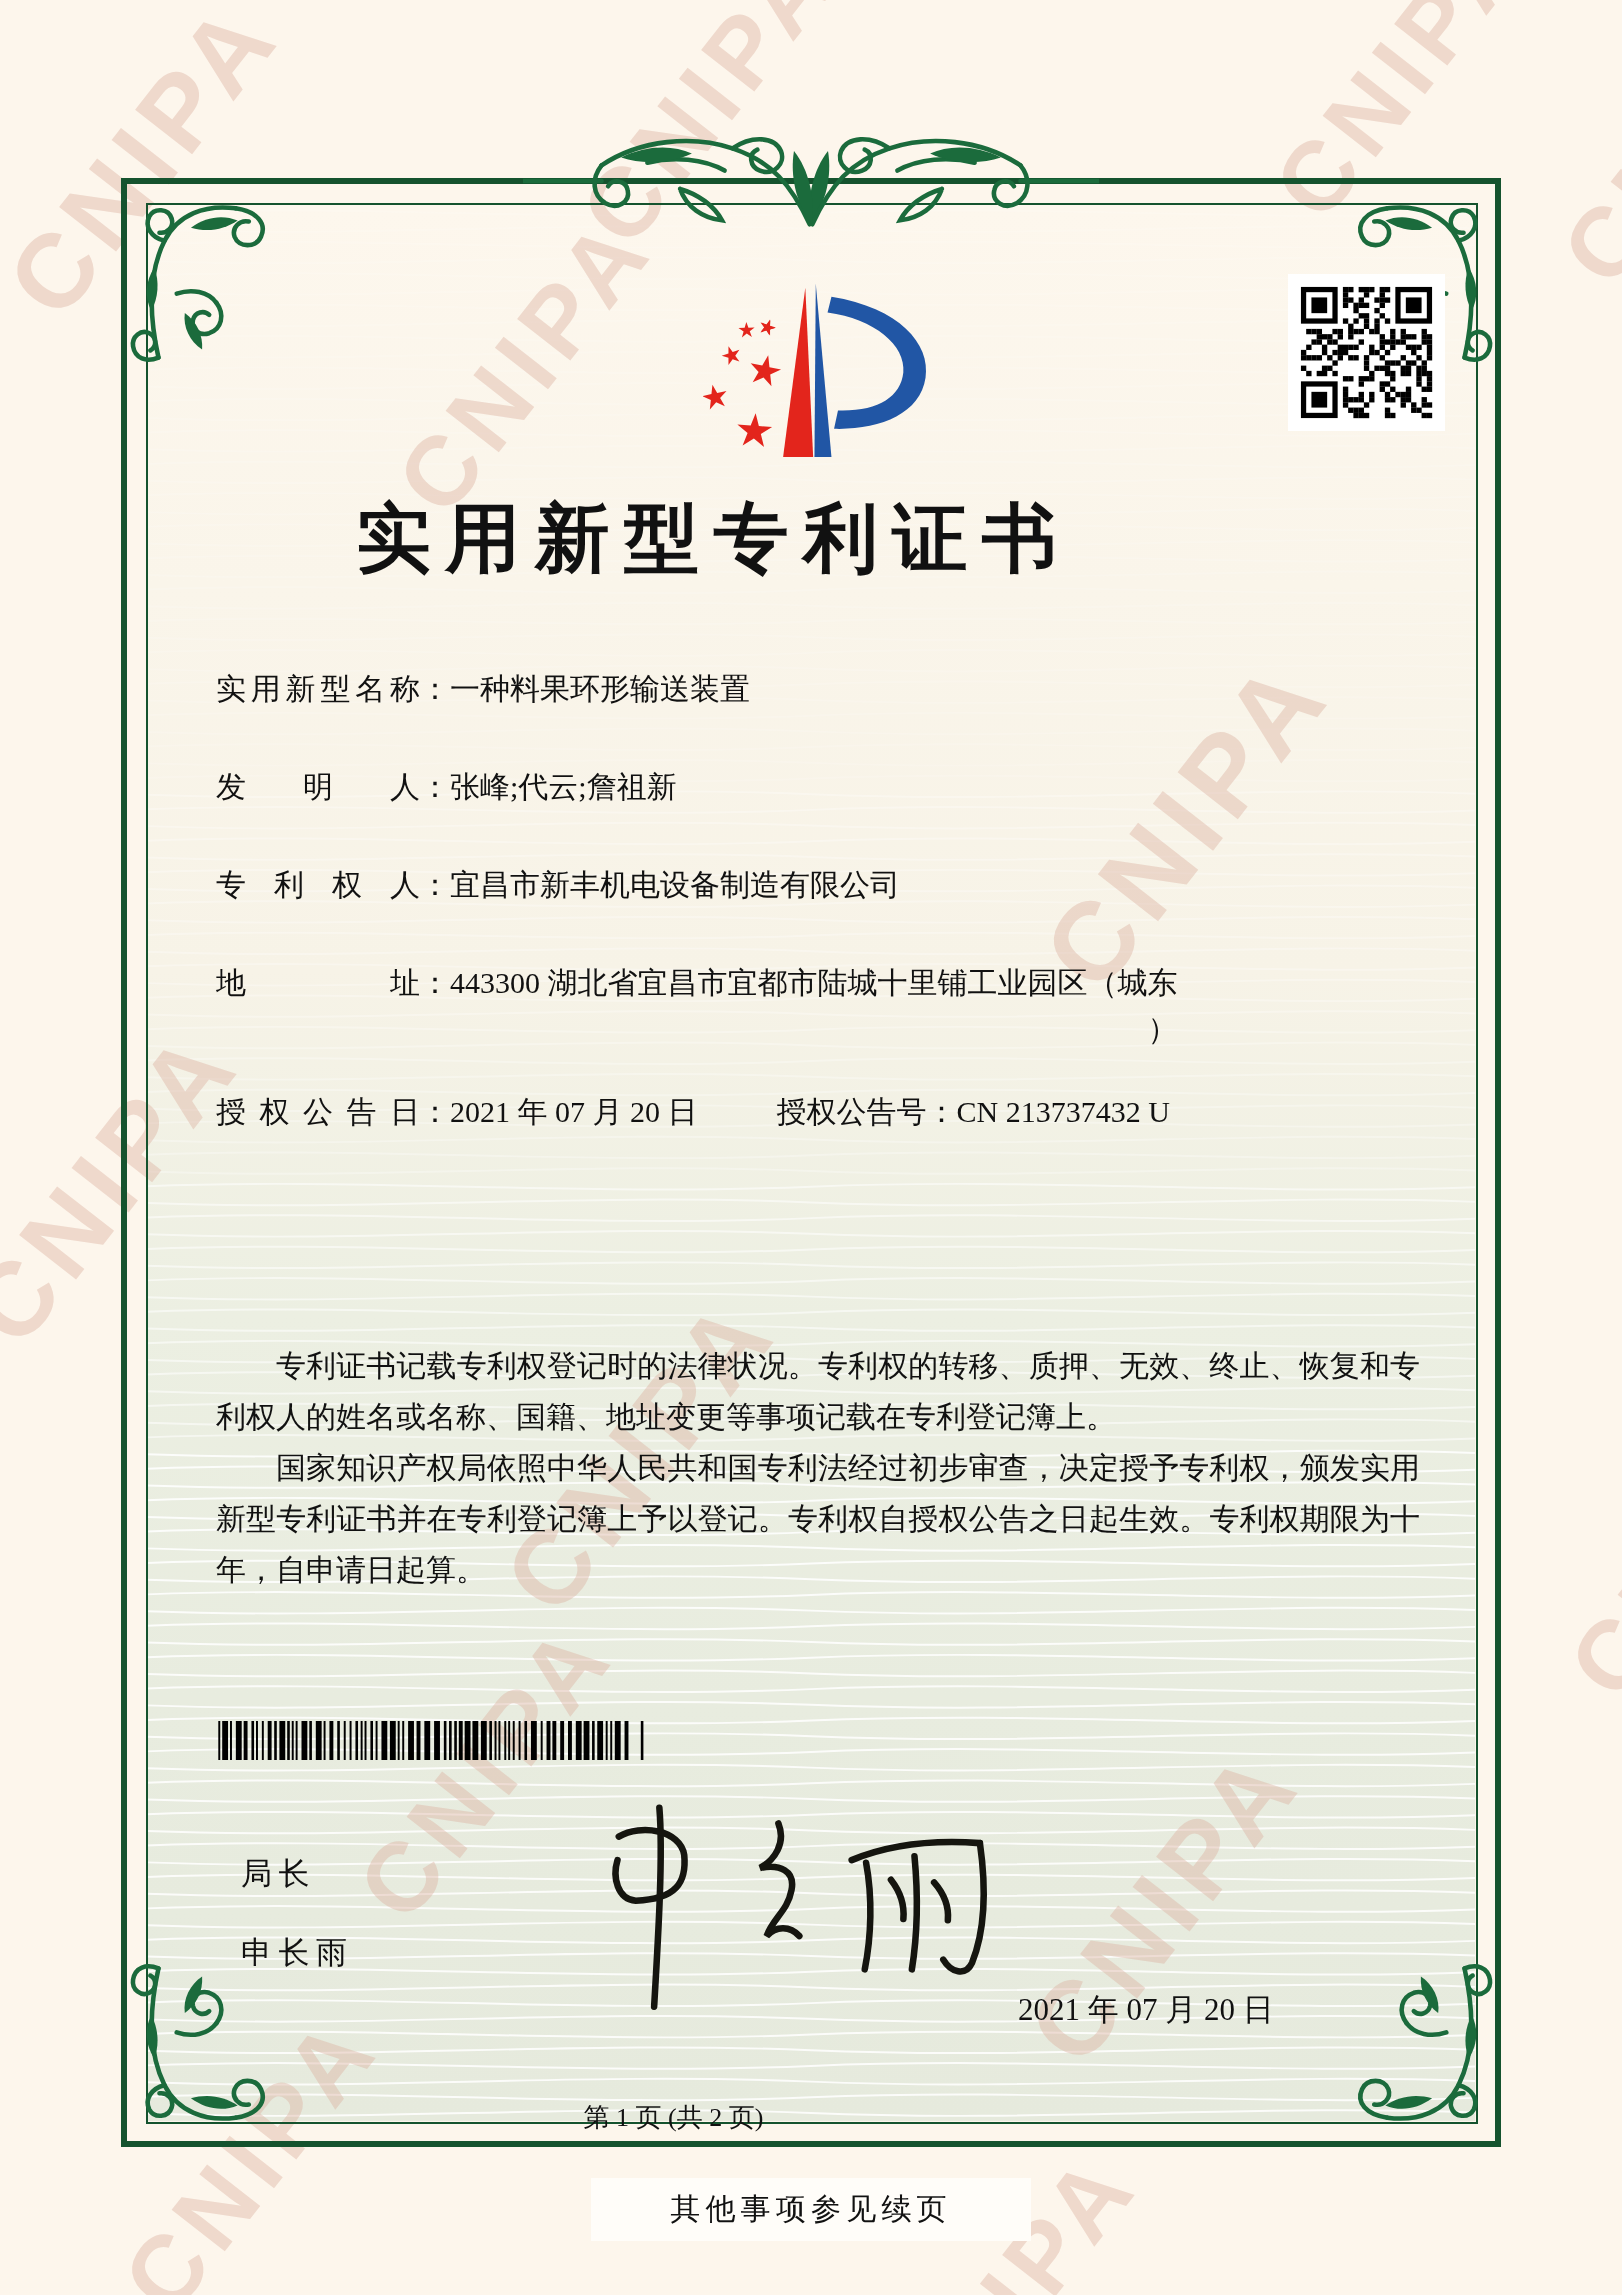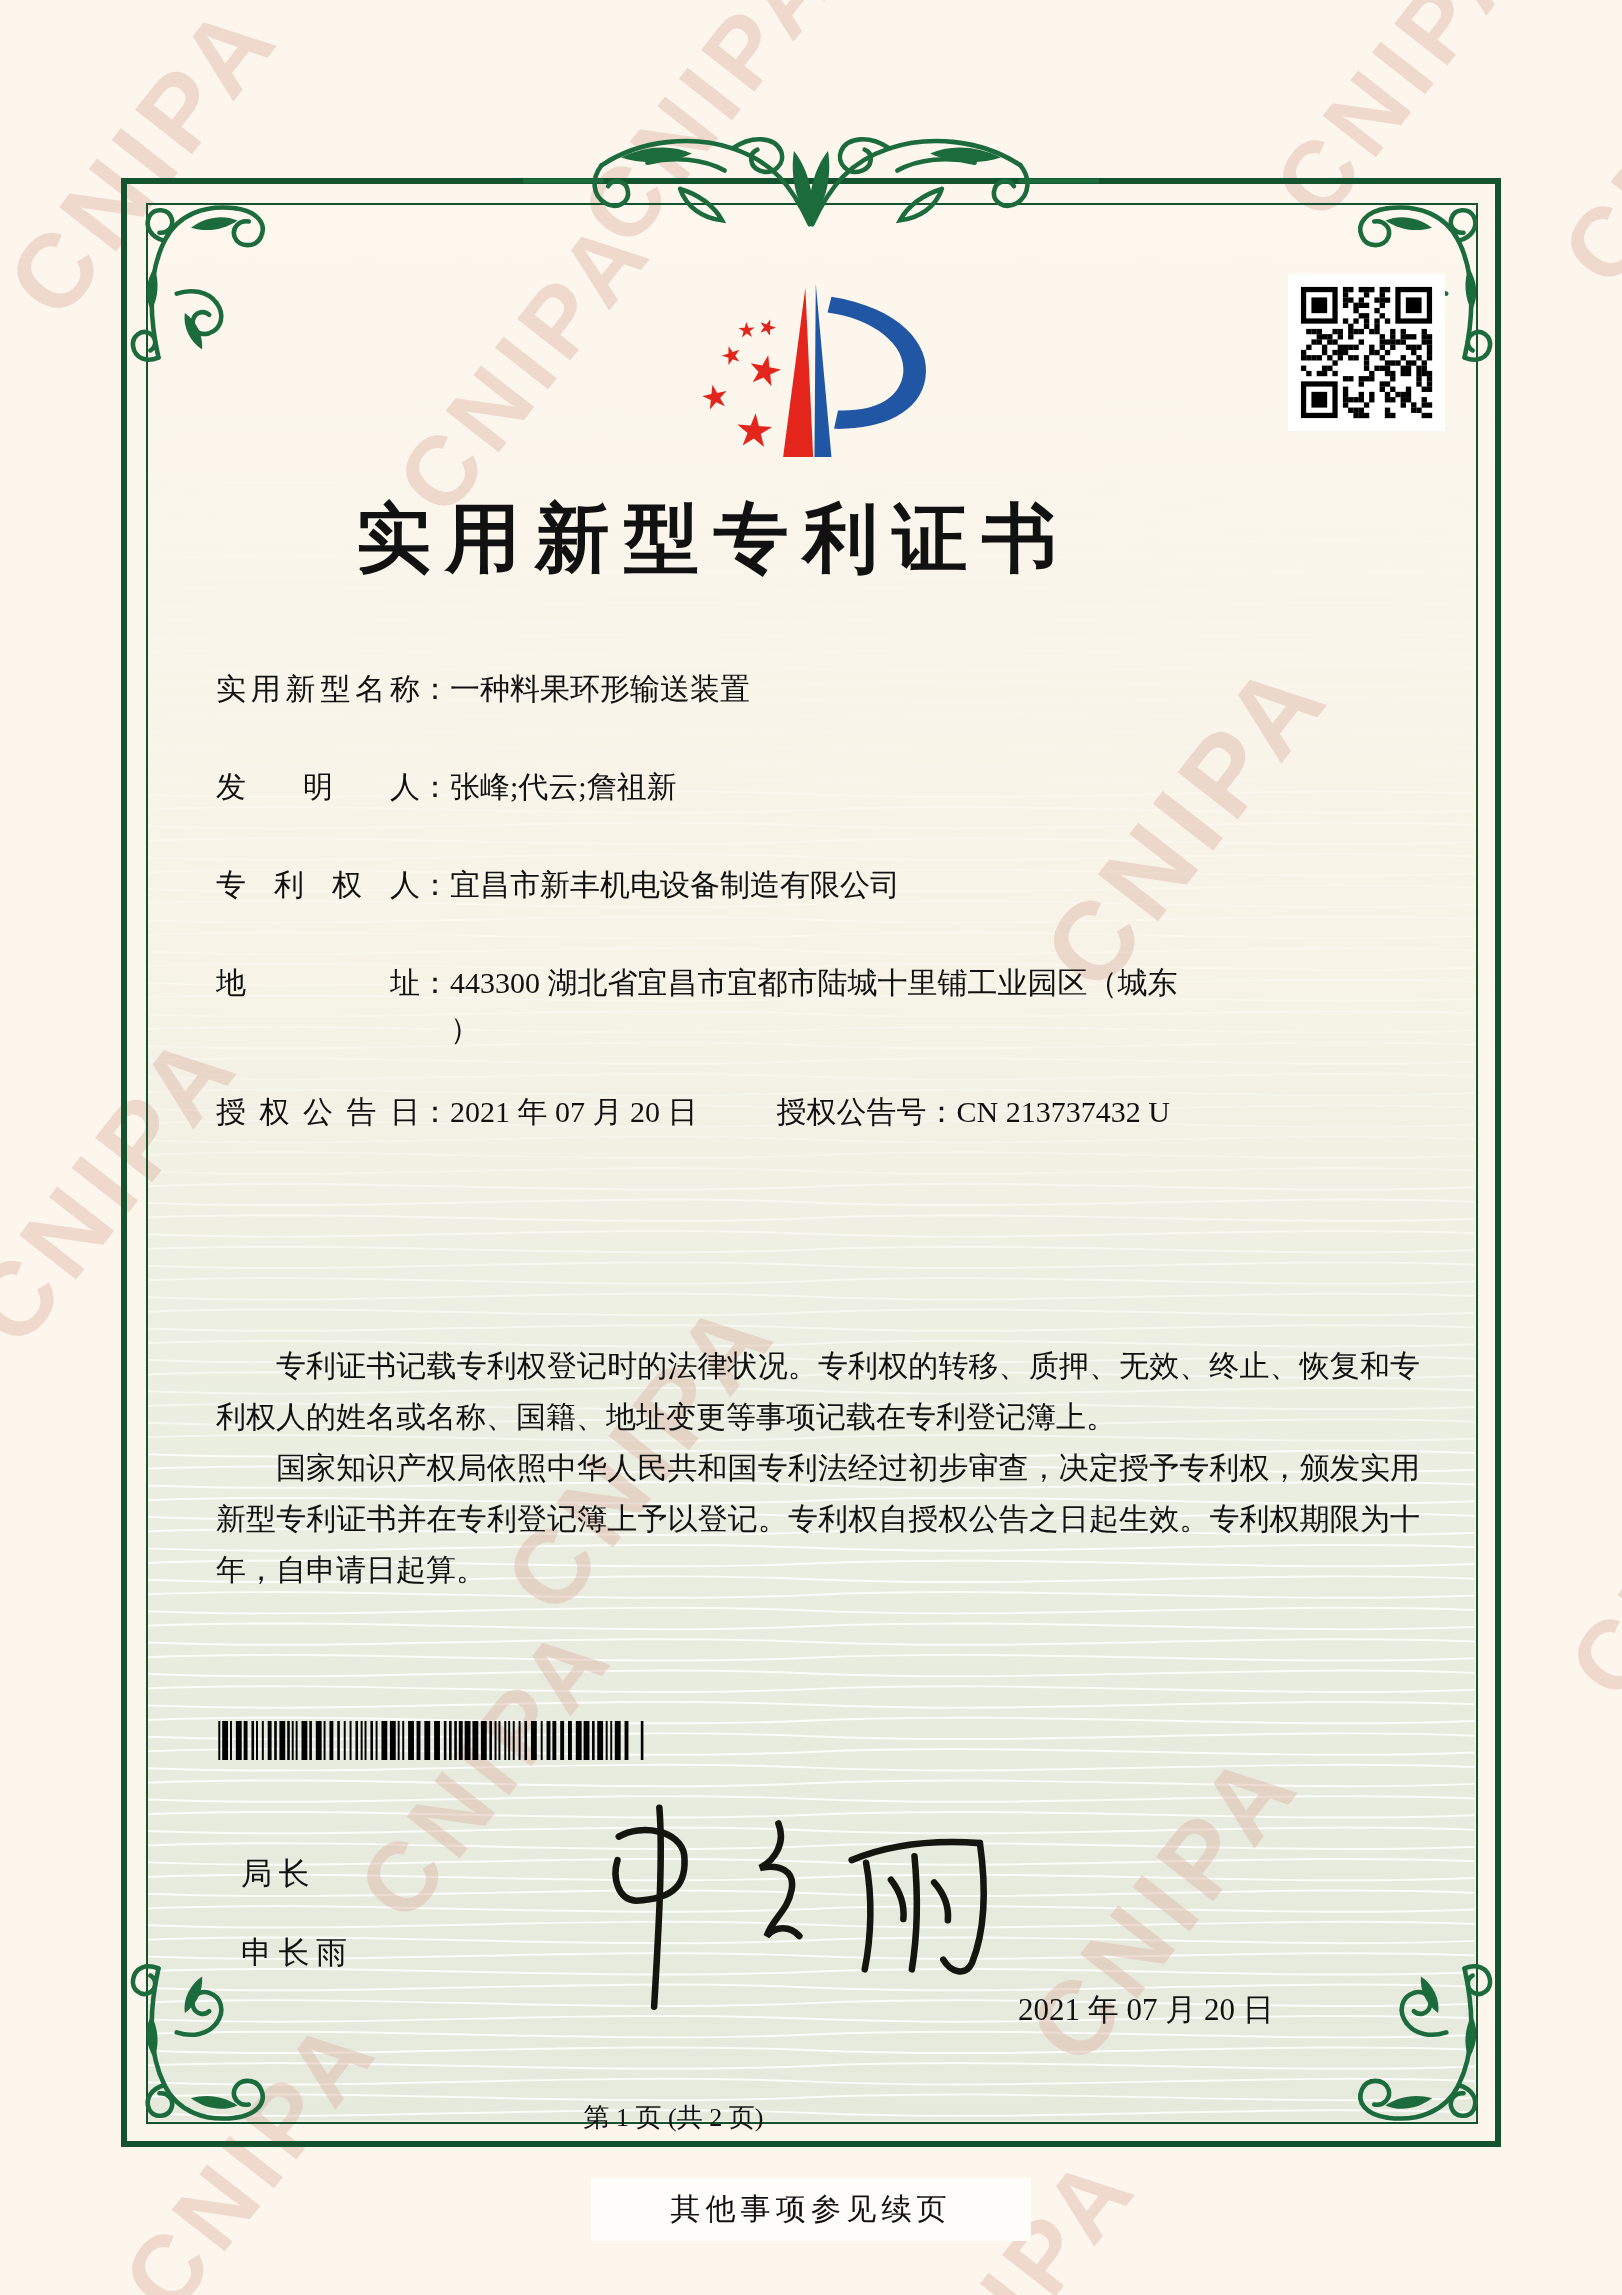--- a/index.html
+++ b/index.html
@@ -23,21 +23,21 @@
   .cert-no{position:absolute;left:216px;top:287px;font-size:30px;letter-spacing:3.9px;}
   .logo{position:absolute;left:703px;top:272px;width:236px;height:196px;}
   .qr-box{position:absolute;left:1288px;top:274px;width:157px;height:157px;background:#fff;}
   .qr-box svg{position:absolute;left:9.2px;top:9.2px;}
   .title{position:absolute;left:0;top:489px;width:1427px;text-align:center;
          font-size:75px;font-weight:bold;letter-spacing:14.4px;}
   .fields{position:absolute;left:216px;top:666px;width:1217px;font-size:30px;}
   .field-row{min-height:98px;line-height:46px;}
   .flabel{display:inline-block;width:204px;text-align:justify;text-align-last:justify;vertical-align:top;}
   .fcolon{display:inline-block;vertical-align:top;}
-  .fvalue{display:inline-block;vertical-align:top;max-width:955px;}
+  .fvalue{display:inline-block;vertical-align:top;max-width:955px;text-align:right;}
   .prewrap{white-space:pre-line;}
   .row-address{min-height:92px;}
   .grant-row{display:flex;line-height:46px;margin-top:37px;}
   .grant-pair2{margin-left:79px;}
   .body-text{position:absolute;left:216px;top:1340px;width:1204px;font-size:30px;
              line-height:51px;text-align:justify;}
   .body-text p{margin:0;text-indent:2em;}
   #barcode-svg{position:absolute;left:217px;top:1721px;}
   .sig-title{position:absolute;left:241px;top:1853px;font-size:31px;letter-spacing:6.5px;}
   .sig-name{position:absolute;left:241px;top:1932px;font-size:31px;letter-spacing:6.5px;}

